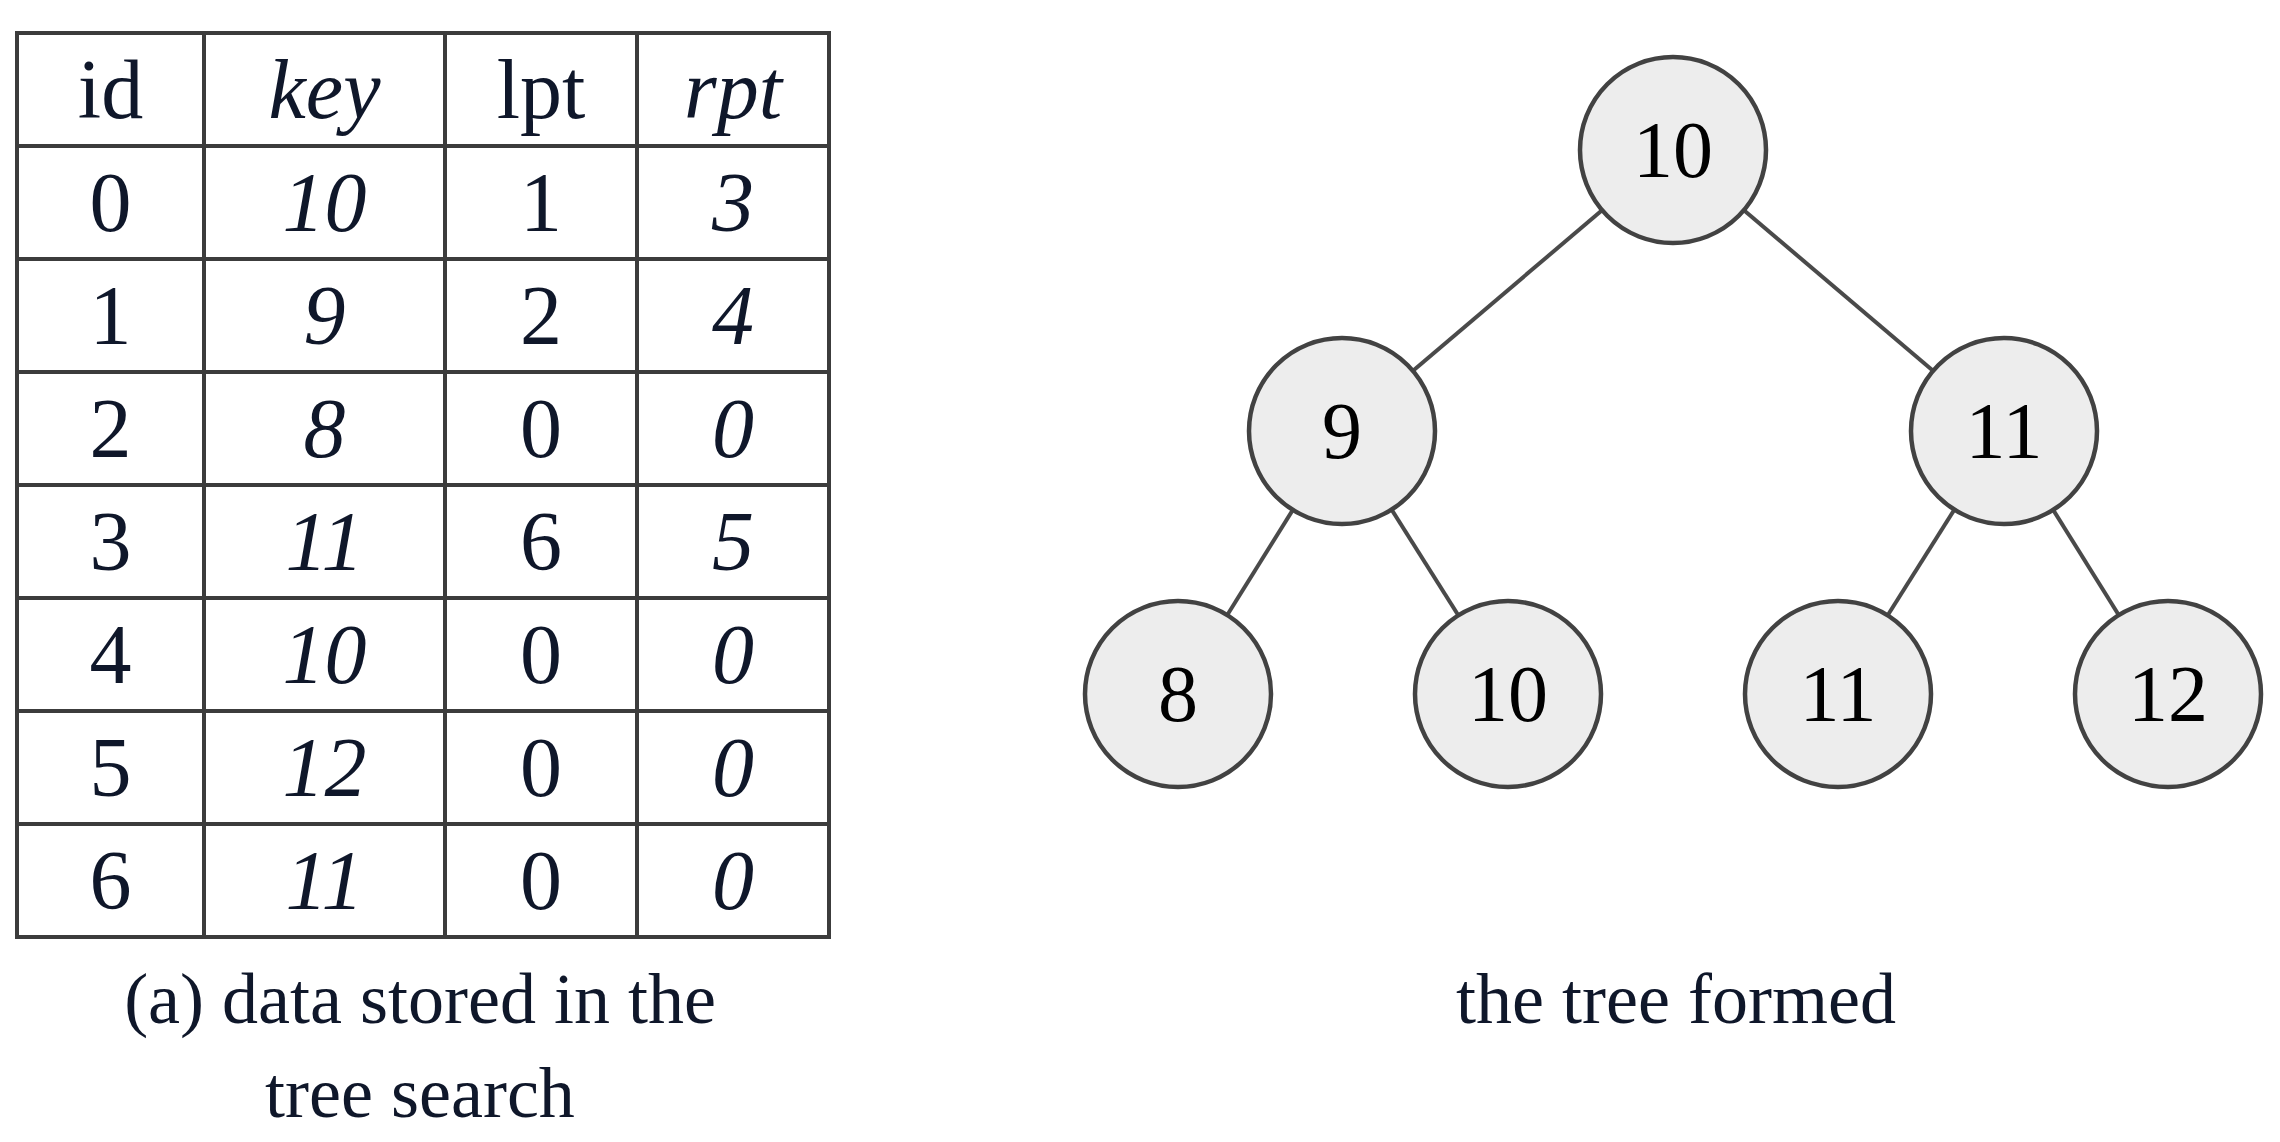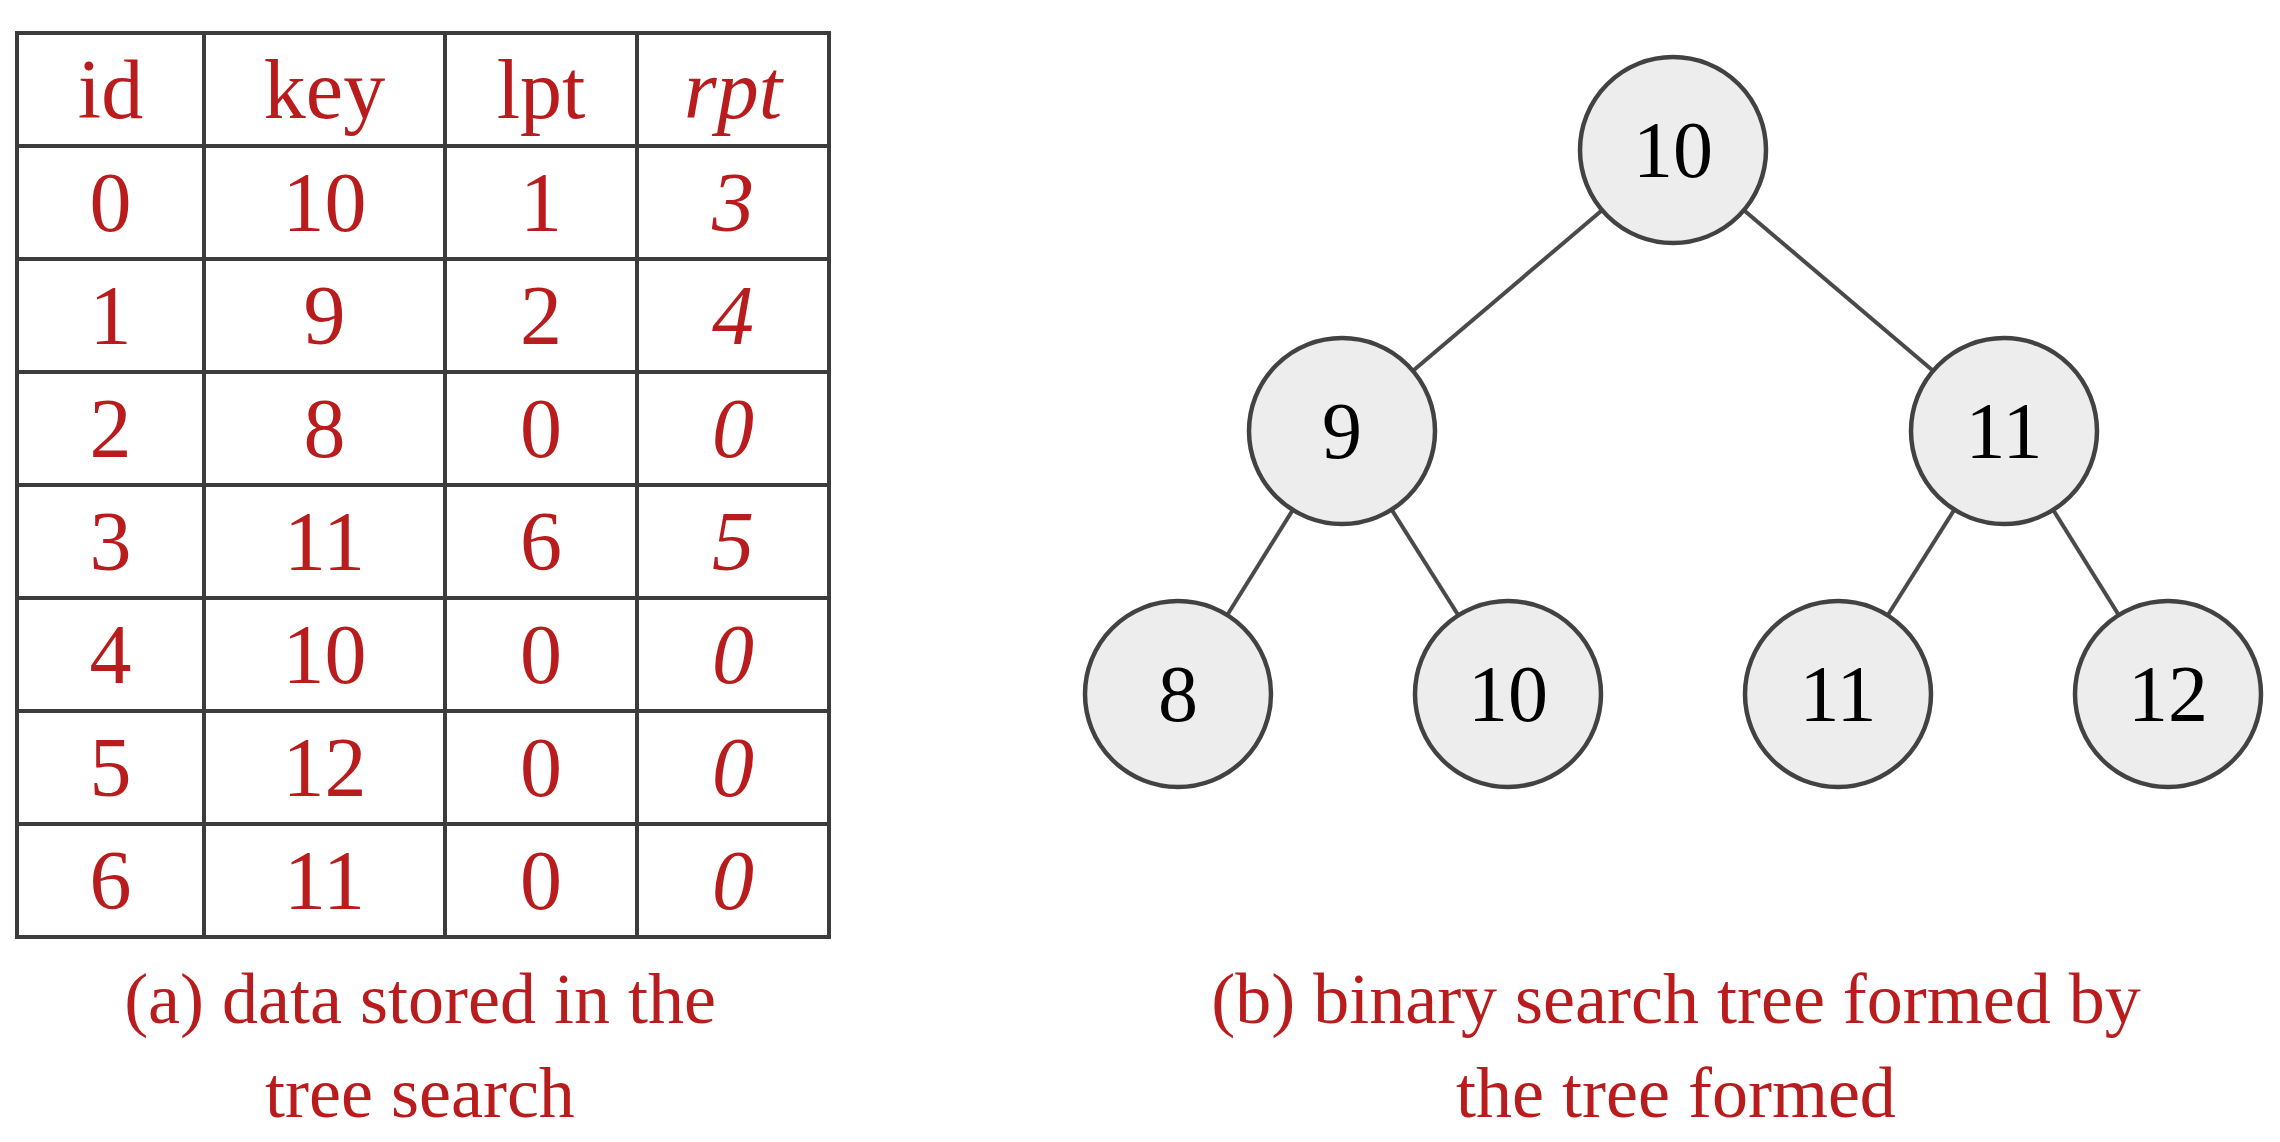--- a/index.html
+++ b/index.html
@@ -2,21 +2,21 @@
 <html><head>
 <meta charset="utf-8">
 <style>
   html, body { margin: 0; padding: 0; background: #ffffff; }
   .canvas {
     position: relative;
     width: 2280px;
     height: 1142px;
     background: #ffffff;
     font-family: "Liberation Serif", "DejaVu Serif", serif;
-    color: #b91c1c;
+    color: #0f172a;
     overflow: hidden;
   }
 
   
   .tree-table {
     position: absolute;
     left: 15px;
     top: 31px;
     border-collapse: collapse;
     font-size: 84px;
@@ -24,21 +24,21 @@
   }
   .tree-table th, .tree-table td {
     border: 4px solid #3c3c3c;
     text-align: center;
     vertical-align: middle;
     font-weight: normal;
     padding: 0;
     height: 109px;
   }
   .tree-table th:nth-child(1), .tree-table td:nth-child(1) { width: 183px; }
-  .tree-table th:nth-child(2), .tree-table td:nth-child(2) { width: 237px; }
+  .tree-table th:nth-child(2), .tree-table td:nth-child(2) { width: 237px; font-style: italic; }
   .tree-table th:nth-child(3), .tree-table td:nth-child(3) { width: 188px; }
   .tree-table th:nth-child(4), .tree-table td:nth-child(4) { width: 188px; font-style: italic; }
 
   
   .caption {
     position: absolute;
     top: 952px;
     transform: translateX(-50%);
     text-align: center;
     font-size: 72px;
@@ -152,17 +152,16 @@
         <circle cx="1838" cy="694" r="93" fill="#ededed" stroke="#424242" stroke-width="4.5"></circle>
         <text x="1838" y="694" dy="0.34em" text-anchor="middle">11</text>
       </g>
       <g>
         <circle cx="2168" cy="694" r="93" fill="#ededed" stroke="#424242" stroke-width="4.5"></circle>
         <text x="2168" y="694" dy="0.34em" text-anchor="middle">12</text>
       </g>
     </svg>
 
   <div class="caption caption-b">
-    <div>(b) binary search tree formed by</div>
     <div>the tree formed</div>
   </div>
 
 </div>
 
 </body></html>

